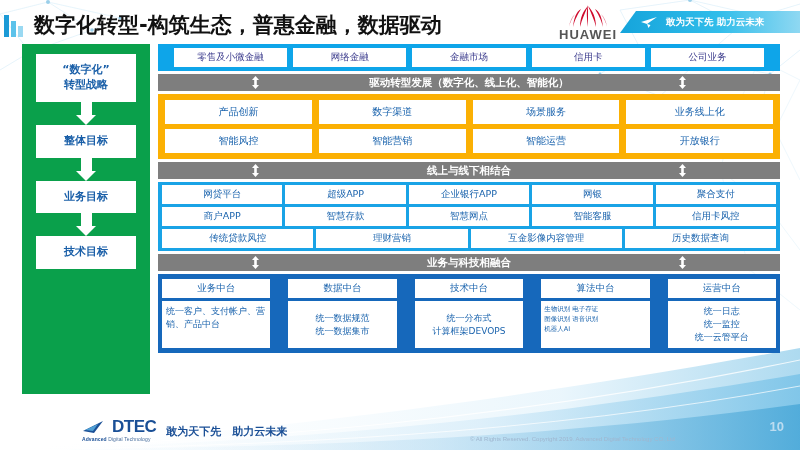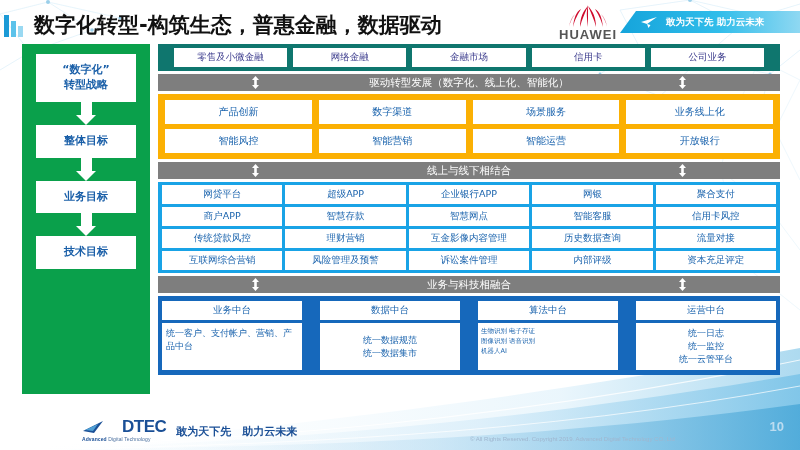--- a/index.html
+++ b/index.html
@@ -163,21 +163,21 @@
 
   
   .stack {
     flex: 1;
     display: flex;
     flex-direction: column;
   }
 
   
   .band-green {
-    background: #0f766e;
+    background: #0ea5e9;
     padding: 4px 16px;
     display: flex;
     gap: 6px;
   }
   .band-green .cell {
     flex: 1;
     background: #ffffff;
     text-align: center;
     font-size: 9.5px;
     color: #3a3a8c;
@@ -191,21 +191,21 @@
     height: 17px;
     margin: 3px 0;
     display: flex;
     align-items: center;
     justify-content: center;
     position: relative;
   }
   .band-gray-label {
     color: #ffffff;
     font-size: 10.5px;
-    font-weight: normal;
+    font-weight: bold;
     font-family: "DejaVu Sans", "Liberation Sans", sans-serif;
   }
   .dbl-arrow {
     position: absolute;
     width: 9px; height: 13px;
   }
   .dbl-arrow.left { left: 15%; }
   .dbl-arrow.right { right: 15%; }
 
   
@@ -310,21 +310,21 @@
     align-items: flex-end;
     gap: 10px;
   }
   .dtec-logo {
     display: flex;
     flex-direction: column;
   }
   .dtec-main {
     display: flex;
     align-items: center;
-    gap: 18px;
+    gap: 8px;
   }
   .dtec-text {
     font-size: 17px;
     font-weight: bold;
     color: #1a4f96;
     letter-spacing: -0.5px;
     font-family: "Liberation Sans", sans-serif;
   }
   .dtec-sub {
     font-size: 5px;
@@ -545,28 +545,20 @@
         <div class="cell">智慧存款</div>
         <div class="cell">智慧网点</div>
         <div class="cell">智能客服</div>
         <div class="cell">信用卡风控</div>
       </div>
       <div class="row">
         <div class="cell">传统贷款风控</div>
         <div class="cell">理财营销</div>
         <div class="cell">互金影像内容管理</div>
         <div class="cell">历史数据查询</div>
-        <div class="cell">流量对接</div>
-      </div>
-      <div class="row">
-        <div class="cell">互联网综合营销</div>
-        <div class="cell">风险管理及预警</div>
-        <div class="cell">诉讼案件管理</div>
-        <div class="cell">内部评级</div>
-        <div class="cell">资本充足评定</div>
       </div>
     </div>
 
     <div class="band-gray">
       <svg class="dbl-arrow left" viewBox="0 0 9 13">
         <path d="M4.5 0 L8 4 L5.8 4 L5.8 9 L8 9 L4.5 13 L1 9 L3.2 9 L3.2 4 L1 4 Z" fill="#ffffff"></path>
       </svg>
       <span class="band-gray-label">业务与科技相融合</span>
       <svg class="dbl-arrow right" viewBox="0 0 9 13">
         <path d="M4.5 0 L8 4 L5.8 4 L5.8 9 L8 9 L4.5 13 L1 9 L3.2 9 L3.2 4 L1 4 Z" fill="#ffffff"></path>
@@ -575,20 +567,25 @@
 
     <div class="band-blue">
       <div class="col">
         <div class="head-cell">业务中台</div>
         <div class="body-cell" style="white-space: pre-line;">统一客户、支付帐户、营销、产品中台</div>
       </div>
       <div class="col">
         <div class="head-cell">数据中台</div>
         <div class="body-cell center" style="white-space: pre-line;">统一数据规范
 统一数据集市</div>
+      </div>
+      <div class="col">
+        <div class="head-cell">技术中台</div>
+        <div class="body-cell center" style="white-space: pre-line;">统一分布式
+计算框架DEVOPS</div>
       </div>
       <div class="col">
         <div class="head-cell">算法中台</div>
         <div class="body-cell tiny" style="white-space: pre-line;">生物识别 电子存证
 图像识别 语音识别
 机器人AI</div>
       </div>
       <div class="col">
         <div class="head-cell">运营中台</div>
         <div class="body-cell center" style="white-space: pre-line;">统一日志

